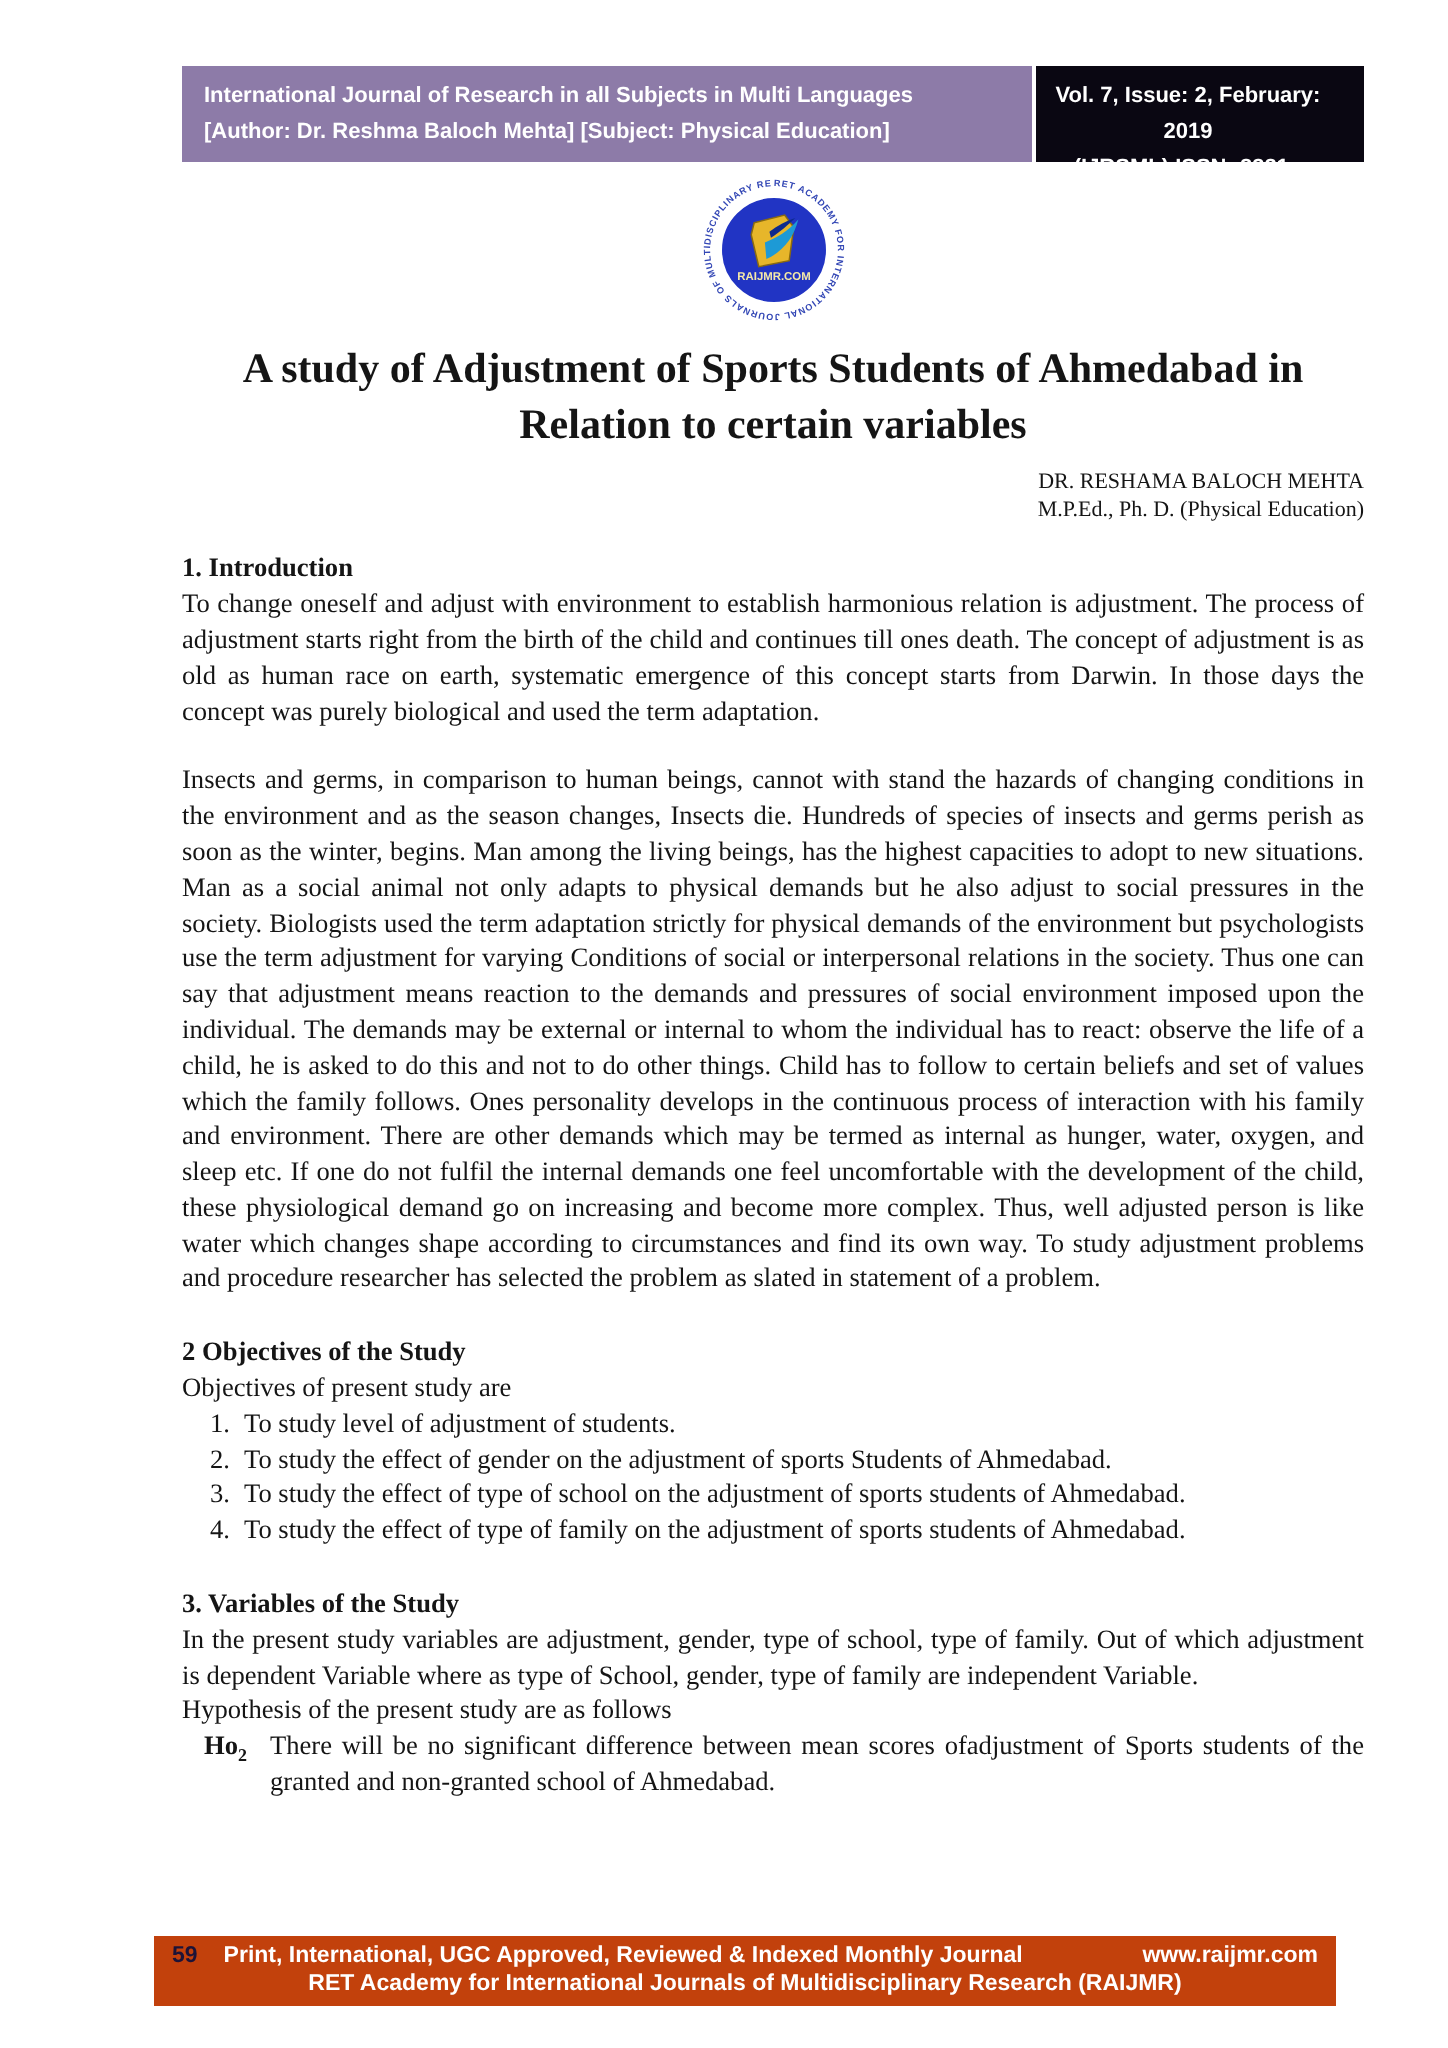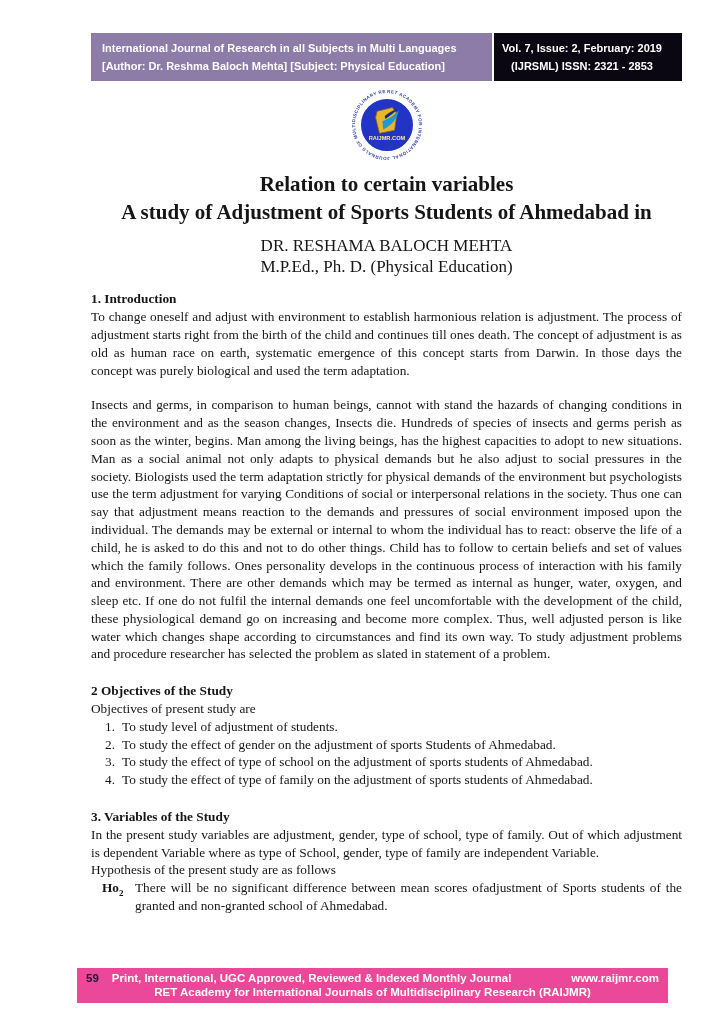--- a/index.html
+++ b/index.html
@@ -10,34 +10,34 @@
   .content { position:absolute; left:91px; top:33px; width:591px; }
 
   
   .jheader { display:flex; gap:2px; height:48px; }
   .jheader-left {
     flex:1; background:#8d7ba8; color:#ffffff;
     font-family:"Liberation Sans", sans-serif; font-weight:700; font-size:11px;
     line-height:1.65; padding:6px 8px 5px 11px; box-sizing:border-box;
   }
   .jheader-right {
-    width:188px; background:#0a0712; color:#ffffff;
+    width:164px; background:#0a0712; color:#ffffff;
     font-family:"Liberation Sans", sans-serif; font-weight:700; font-size:11px;
     line-height:1.65; padding:6px 18px 5px 6px; box-sizing:border-box;
     text-align:center;
   }
 
   
   .logo-wrap { text-align:center; margin-top:6px; height:76px; }
 
   
   .paper-title {
     margin-top:8px; text-align:center; font-weight:700; font-size:21px; line-height:1.33;
   }
-  .author-block { margin-top:8px; text-align:center; font-size:17px; line-height:1.25; }
+  .author-block { margin-top:8px; text-align:right; font-size:11px; line-height:1.25; }
 
   
   .body-text { font-size:13.3px; line-height:17.8px;font-family:Liberation Serif, serif; }
   .sec-heading { font-weight:700; }
   .mt-sec { margin-top:13px; }
   .mt-sec-lg { margin-top:19px; }
   p { margin:0; text-align:justify; }
   .para-gap { height:17px; }
 
   .obj-item { display:flex; text-align:left; }
@@ -45,21 +45,21 @@
   .obj-text { flex:1; }
 
   .hypo-item { display:flex; }
   .hypo-label { margin-left:11px; width:33px; flex-shrink:0; font-weight:700; }
   .hypo-label sub { font-size:9px; }
   .hypo-text { flex:1; text-align:justify; }
 
   
   .jfooter {
     position:absolute; left:77px; width:591px; bottom:21px; box-sizing:border-box;
-    background:#ec4899; color:#ffffff;
+    background:#c2410c; color:#ffffff;
     font-family:"Liberation Sans", sans-serif; font-weight:700; font-size:11.5px;
     padding:4px 9px 5px 9px;
   }
   .f-line1 { display:flex; align-items:baseline; }
   .f-pagenum { color:#1c1338; margin-right:13px; }
   .f-site { margin-left:auto; }
   .f-line2 { text-align:center; margin-top:2px; }
 </style>
 </head>
 <body>
@@ -88,22 +88,22 @@
         </text>
         <circle cx="50" cy="50" r="35" fill="#2134c4" stroke="#ffffff" stroke-width="1.6"></circle>
         <path d="M37,32 L57,27 L63,35 L60,57 L40,61 L35,40 Z" fill="#e7b62a" stroke="#8a6a10" stroke-width="1"></path>
         <path d="M45,56 C56,51 63,42 66,30 C59,38 52,42 44,45 Z" fill="#1d9ad6"></path>
         <path d="M48,42 C54,38 60,33 64,29 C58,31 52,34 47,38 Z" fill="#0d2a8c"></path>
         <text x="50" y="70" text-anchor="middle" font-size="7.5" fill="#f5e9a8" font-weight="bold" font-family="Liberation Sans, sans-serif">RAIJMR.COM</text>
       </svg>
     </div>
 
     <div class="paper-title">
+      <div>A study of Adjustment of Sports Students of Ahmedabad in</div>
       <div>Relation to certain variables</div>
-      <div>A study of Adjustment of Sports Students of Ahmedabad in</div>
     </div>
 
     <div class="author-block">
       <div>DR. RESHAMA BALOCH MEHTA</div>
       <div>M.P.Ed., Ph. D. (Physical Education)</div>
     </div>
 
     <div class="body-text">
 
       <div class="sec-heading mt-sec">1. Introduction</div>

